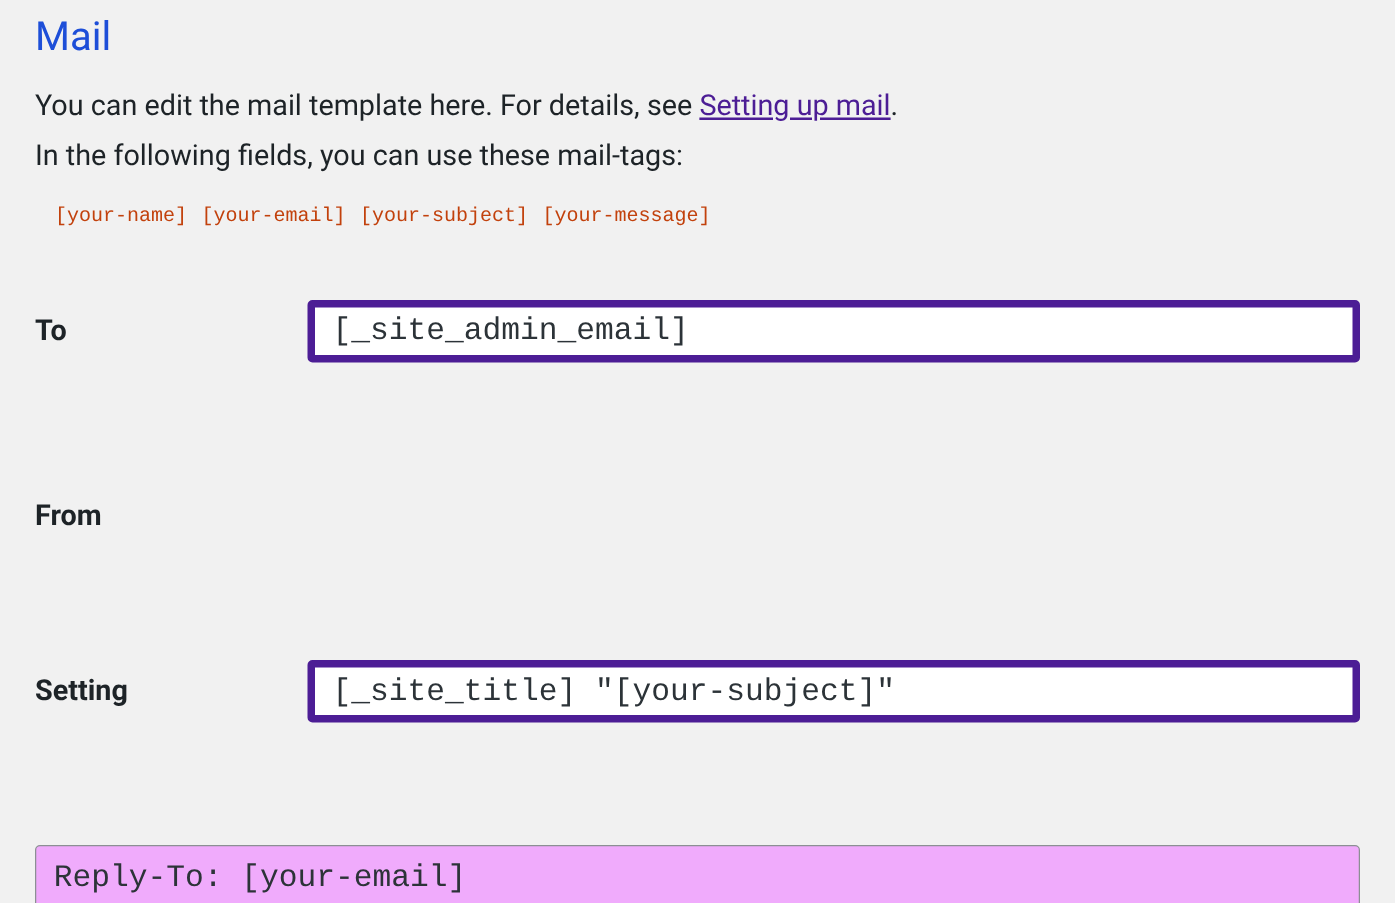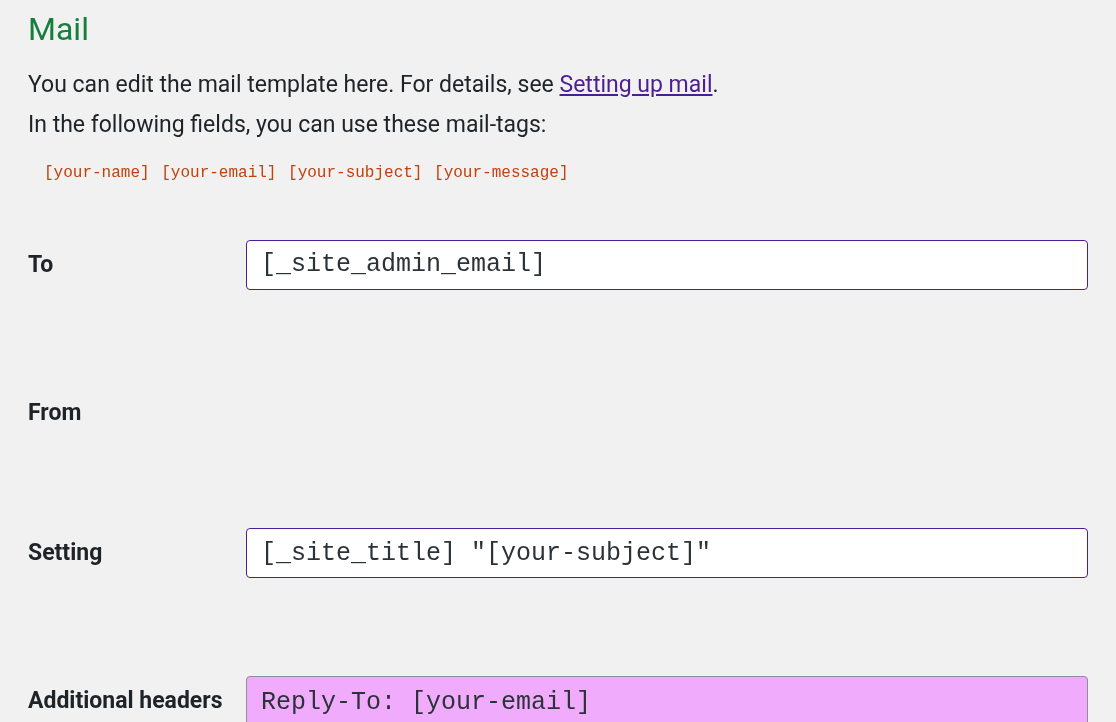--- a/index.html
+++ b/index.html
@@ -10,21 +10,21 @@
     body {
       font-family: -apple-system, BlinkMacSystemFont, "Segoe UI", Roboto, Helvetica, Arial, sans-serif;
       background: #f1f1f1;
       padding: 0 28px 28px 28px;
       width: 1116px;
       color: #1d2327;
     }
     .heading {
       font-size: 32px;
       font-weight: 400;
-      color: #15803d;
+      color: #1d4ed8;
       margin-top: 10px;
       margin-bottom: 18px;
     }
     .description {
       font-size: 23px;
       line-height: 1.65;
       color: #1d2327;
       margin-bottom: 2px;
     }
     .description a {
@@ -55,21 +55,21 @@
       color: #1d2327;
       padding-top: 8px;
       line-height: 1.5;
     }
     .form-field {
       flex: 1;
     }
     .text-input {
       width: 100%;
       padding: 6px 14px;
-      border: 1px solid #4c1d95;
+      border: 6px solid #4c1d95;
       border-radius: 4px;
       font-family: "SFMono-Regular", Consolas, "Liberation Mono", Menlo, monospace;
       font-size: 25px;
       color: #2c3338;
       background: #fff;
       line-height: 1.5;
       height: 50px;
     }
     .textarea-input {
       width: 100%;
@@ -109,17 +109,16 @@
 </div>
 
 <div class="form-row">
   <label class="form-label">Setting</label>
   <div class="form-field">
     <input type="text" class="text-input" value="[_site_title] &quot;[your-subject]&quot;" style="">
   </div>
 </div>
 
 <div class="form-row">
-  <label class="form-label">Additional headers</label>
   <div class="form-field">
     <textarea class="textarea-input" style="">Reply-To: [your-email]</textarea>
   </div>
 </div>
 
 </body></html>

